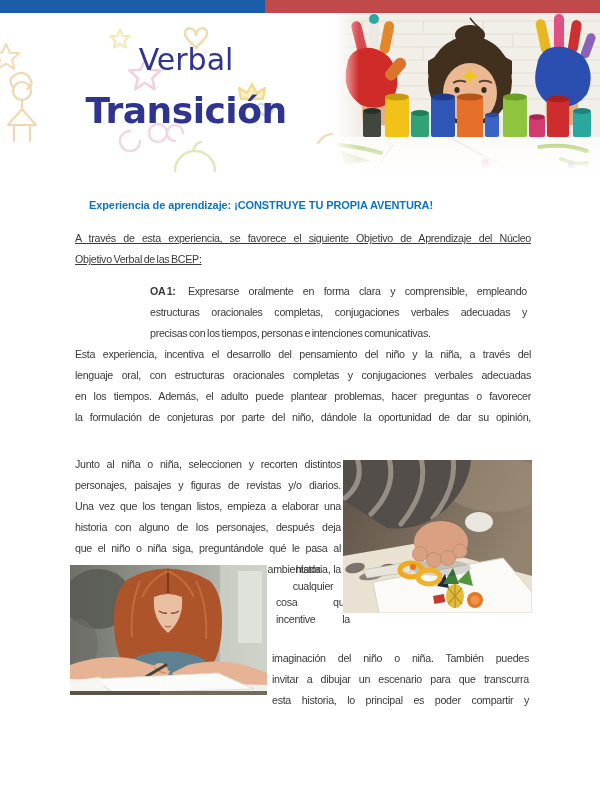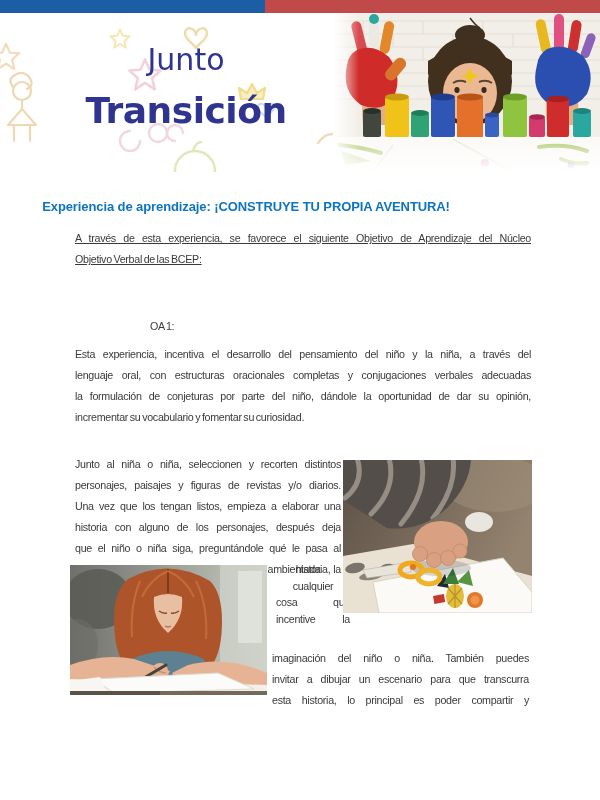--- a/index.html
+++ b/index.html
@@ -17,29 +17,29 @@
   .logo{
     position:absolute;left:82px;top:44px;width:208px;text-align:center;
     font-family:"DejaVu Sans",sans-serif;color:#2f3490;line-height:1.06;
   }
   .logo-l1{font-size:30px;font-weight:400;}
   .logo-l2{font-size:36px;font-weight:bold;margin-top:16px;letter-spacing:-0.5px;}
   .hero{position:absolute;left:333px;top:13px;}
   
   .title{
     position:absolute;left:0;top:199px;width:492px;text-align:center;
-    font-size:13px;font-weight:bold;color:#0d74c2;letter-spacing:-0.1px;
+    font-size:11px;font-weight:bold;color:#0d74c2;letter-spacing:-0.1px;padding-left:15px;
   }
   .body{
     position:absolute;font-size:10.7px;line-height:21px;
     letter-spacing:-0.3px;word-spacing:-1px;color:#3a3a3a;
   }
   .jl .st{text-align:justify;text-align-last:justify;}
   .intro{left:75px;top:228px;width:456px;text-decoration:underline;}
-  .oa-label{left:150px;top:281px;width:60px;font-weight:normal;margin-top:35px;}
+  .oa-label{left:150px;top:281px;width:60px;font-weight:bold;}
   .oa{left:150px;top:281px;width:377px;}
   .oa div:first-child{text-indent:38px;}
   .para2{left:75px;top:344px;width:456px;}
   .act-left{left:75px;top:454px;width:266px;}
   .act-mid{left:276px;top:561px;width:74px;line-height:16.5px;}
   .act-mid div:nth-child(-n+2){text-align-last:center;}
   .act-mid div:nth-child(n+3){text-align:justify;text-align-last:justify;}
   .act-bottom{left:272px;top:604px;width:257px;margin-top:44px;}
   .photo{position:absolute;}
   .photo-left{left:70px;top:565px;}
@@ -83,21 +83,21 @@
         <path d="M193,138 q2,-8 8,-9"></path>
       </g>
 
       <path transform="translate(120,26) scale(0.8)" d="M0,-12 L3.5,-4 L12,-3.5 L5.5,2.5 L7.5,11 L0,6 L-7.5,11 L-5.5,2.5 L-12,-3.5 L-3.5,-4 Z" stroke="#f4e3a2" stroke-width="2.4"></path>
 
       <path d="M318,130 q10,-14 24,-6" stroke="#eed7ae" stroke-width="2.4"></path>
     </g>
   </svg>
 
   <div class="logo">
-    <div class="logo-l1">Junto</div>
+    <div class="logo-l1">Verbal</div>
     <div class="logo-l2">Transición</div>
   </div>
 
   <svg class="hero" width="267" height="159" viewBox="0 0 267 159">
     <defs>
       <linearGradient id="fadeL" x1="0" y1="0" x2="1" y2="0">
         <stop offset="0" stop-color="#ffffff" stop-opacity="1"></stop>
         <stop offset="1" stop-color="#ffffff" stop-opacity="0"></stop>
       </linearGradient>
       <linearGradient id="fadeB" x1="0" y1="0" x2="0" y2="1">
@@ -215,26 +215,31 @@
   </svg>
 
   <div class="title">Experiencia de aprendizaje: ¡CONSTRUYE TU PROPIA AVENTURA!</div>
 
   <div class="body jl intro">
       <div class="st">A través de esta experiencia, se favorece el siguiente Objetivo de Aprendizaje del Núcleo</div>
       <div>Objetivo Verbal de las BCEP:</div>
     </div>
 
   <div class="body oa-label">OA 1:</div>
+  <div class="body jl oa">
+      <div class="st">Expresarse oralmente en forma clara y comprensible, empleando</div>
+      <div class="st">estructuras oracionales completas, conjugaciones verbales adecuadas y</div>
+      <div>precisas con los tiempos, personas e intenciones comunicativas.</div>
+    </div>
 
   <div class="body jl para2">
       <div class="st">Esta experiencia, incentiva el desarrollo del pensamiento del niño y la niña, a través del</div>
       <div class="st">lenguaje oral, con estructuras oracionales completas y conjugaciones verbales adecuadas</div>
+      <div class="st">en los tiempos. Además, el adulto puede plantear problemas, hacer preguntas o favorecer</div>
       <div class="st">la formulación de conjeturas por parte del niño, dándole la oportunidad de dar su opinión,</div>
-      <div>incrementar su vocabulario y fomentar su curiosidad.</div>
     </div>
 
   <div class="body jl stretch-all act-left">
       <div class="st">Junto al niña o niña, seleccionen y recorten distintos</div>
       <div class="st">personajes, paisajes y figuras de revistas y/o diarios.</div>
       <div class="st">Una vez que los tengan listos, empieza a elaborar una</div>
       <div class="st">historia con alguno de los personajes, después deja</div>
       <div class="st">que el niño o niña siga, preguntándole qué le pasa al</div>
       <div class="st">personaje, por qué, dónde está ambientada la</div>
     </div>

